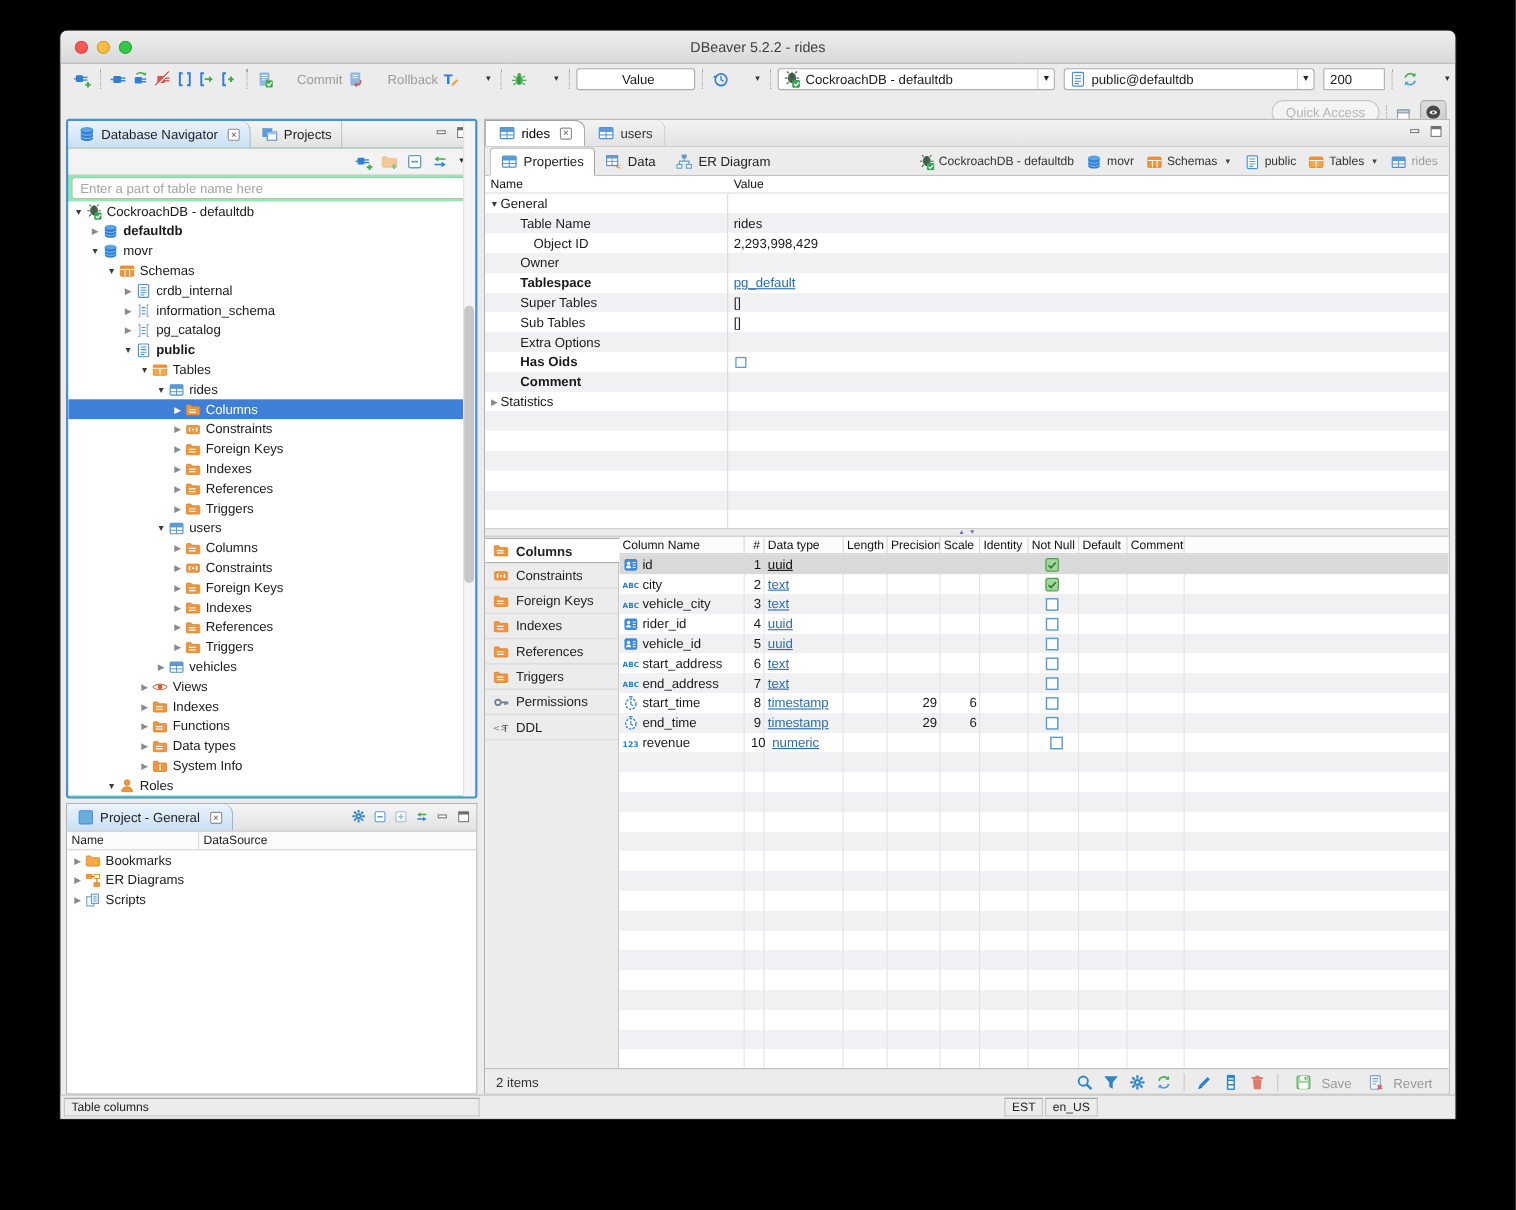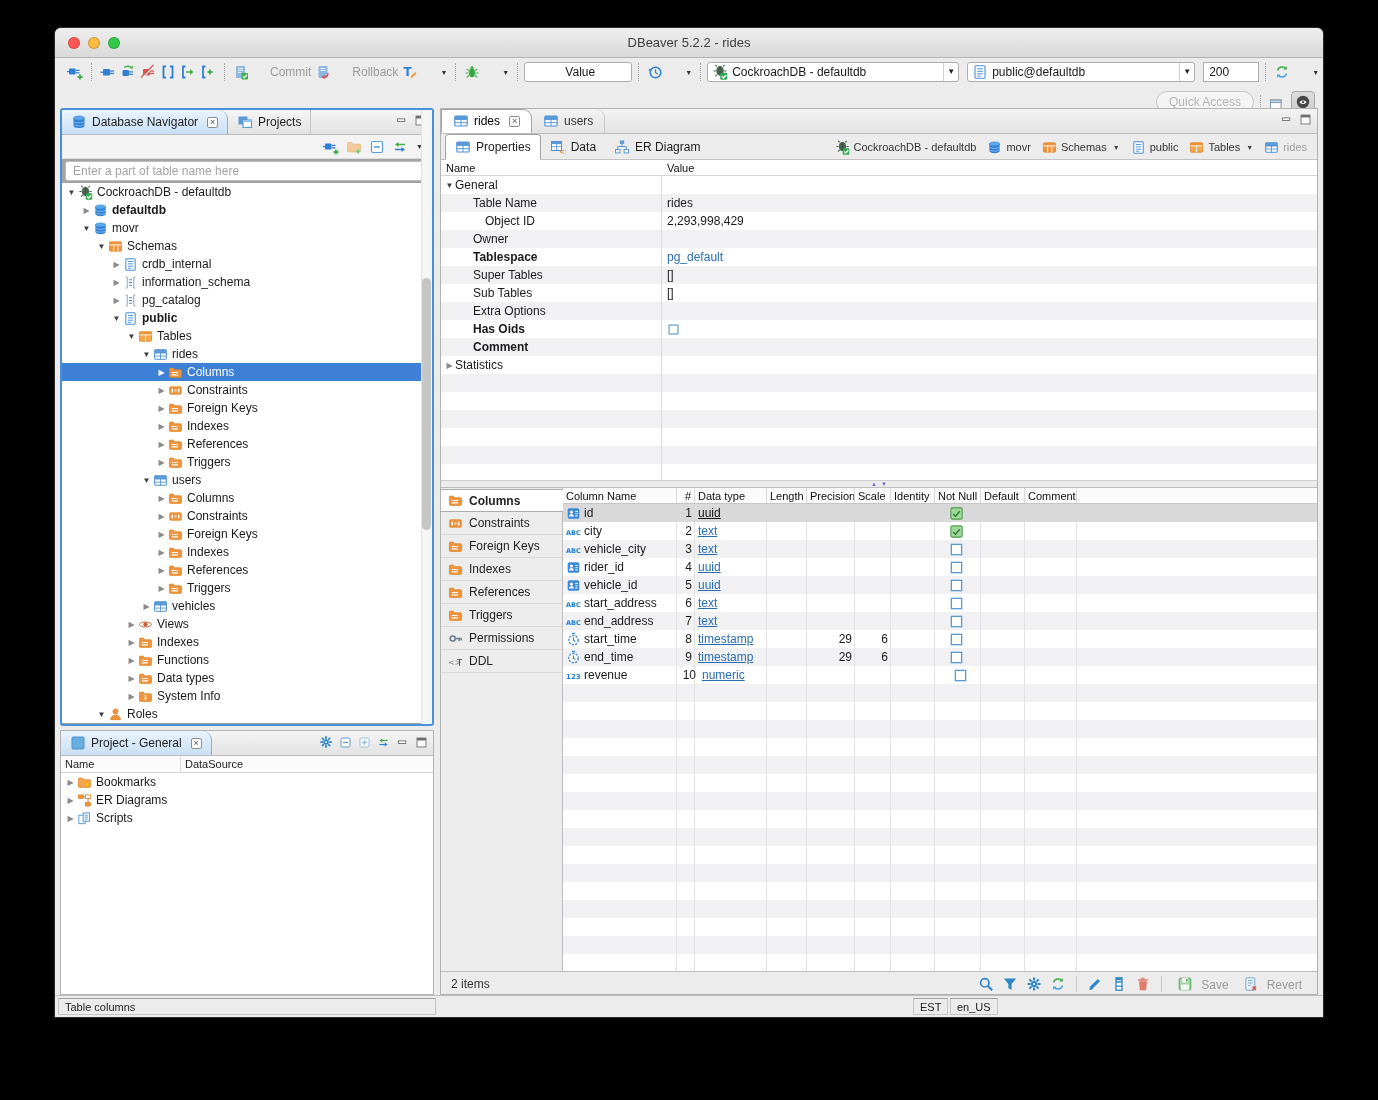--- a/index.html
+++ b/index.html
@@ -27,21 +27,21 @@
   .quick{border:1px solid #c6c6c6;border-radius:11px;color:#b4b4b4;padding:3px 12px;background:#f4f4f4}
   .persp-btn{width:24px;height:22px;border:1px solid #a8a8a8;border-radius:4px;background:linear-gradient(#dcdcdc,#cecece);display:flex;align-items:center;justify-content:center;margin-left:4px}
   
   .ptabbar{height:25px;background:linear-gradient(#f5f5f5,#e2e2e2);border-bottom:1px solid #bcbcbc;display:flex;align-items:stretch;position:relative}
   .ptab{display:flex;align-items:center;gap:5px;padding:0 9px;border-right:1px solid #c6c6c6;color:#222;white-space:nowrap}
   .ptab.active{background:linear-gradient(#eaf4fd,#c9dff4);border-right:1px solid #8fb0cf;border-radius:0 9px 0 0}
   .closex{display:inline-block;width:11px;height:11px;border:1px solid #8f8f8f;border-radius:2px;font-size:9px;line-height:9px;text-align:center;color:#555;margin-left:4px;background:#fdfdfd}
   .winctl{position:absolute;right:5px;top:4px;display:flex;gap:6px}
   .winctl .ico{width:13px;height:13px}
   
-  .panel-nav{position:absolute;left:5px;top:80px;width:374px;height:618px;background:#a3a3a3;border:2px solid #4a90d9;border-radius:3px;overflow:hidden}
+  .panel-nav{position:absolute;left:5px;top:80px;width:374px;height:618px;background:#86efac;border:2px solid #4a90d9;border-radius:3px;overflow:hidden}
   .ntoolbar{height:24px;display:flex;justify-content:flex-end;align-items:center;gap:7px;padding-right:9px;background:#f3f3f3;border-bottom:1px solid #dcdcdc}
   .nfilter{margin:2px 3px;height:20px;border:1px solid #bdbdbd;border-radius:3px;background:#fff;color:#a4a4a4;display:flex;align-items:center;padding:0 7px}
   .ntree{position:relative;height:540px;background:#fff;overflow:hidden}
   .trow{height:18px;display:flex;align-items:center;white-space:nowrap}
   .trow .tw{width:11px;text-align:center;flex:none}
   .tw-exp{font-size:8px;color:#3c3c3c}.tw-col{font-size:8px;color:#8a8a8a}
   .trow .ico{width:15px;height:15px;margin:0 2px 0 1px}
   .trow .lbl{margin-left:2px}
   .trow.sel{background:#3e7fd8;color:#fff}
   .trow.sel .tw-col,.trow.sel .tw-exp{color:#fff}
@@ -70,21 +70,21 @@
   .props{position:absolute;left:0;top:51px;width:100%;height:320px}
   .props-hdr{height:16px;display:flex;background:#fff;border-bottom:1px solid #d6d6d6;font-size:11px;color:#111;align-items:center}
   .props-hdr .h1{width:220px;padding-left:5px}
   .props-hdr .h2{padding-left:6px}
   .props-body{position:relative;height:304px;background:repeating-linear-gradient(to bottom,#fff 0 18px,#f1f1f3 18px 36px)}
   .props-vline{position:absolute;left:220px;top:0;bottom:0;width:1px;background:#dadada}
   .prow{height:18px;display:flex;align-items:center}
   .pname{width:220px;display:flex;align-items:center;height:18px}
   .pname .tw{width:11px;text-align:center;flex:none}
   .pval{display:flex;align-items:center;padding-left:6px;height:18px}
-  .plink{color:#2a6db5;}
+  .plink{color:#2a6db5;text-decoration:underline}
   
   .sash{position:absolute;top:371px;left:0;width:100%;height:8px;background:#ececec;border-top:1px solid #cdcdcd;border-bottom:1px solid #bdbdbd;display:flex;align-items:center;justify-content:center;gap:4px}
   .sash span{font-size:6px;color:#6a6ad0;line-height:6px}
   
   .bottom{position:absolute;top:379px;left:0;right:0;height:483px;display:flex}
   .sidetabs{width:122px;background:#ececec;border-right:1px solid #bdbdbd;padding-top:1px}
   .sitem{height:23px;display:flex;align-items:center;gap:6px;padding-left:7px;border-bottom:1px solid #d8d8d8;color:#222;position:relative}
   .sitem .ico{width:15px;height:15px}
   .sitem.active{background:#fff;font-weight:bold;border-top:1px solid #adadad;border-bottom:1px solid #adadad;margin-right:-1px;z-index:2}
   .grid{flex:1;position:relative;background:#fff;overflow:hidden}

